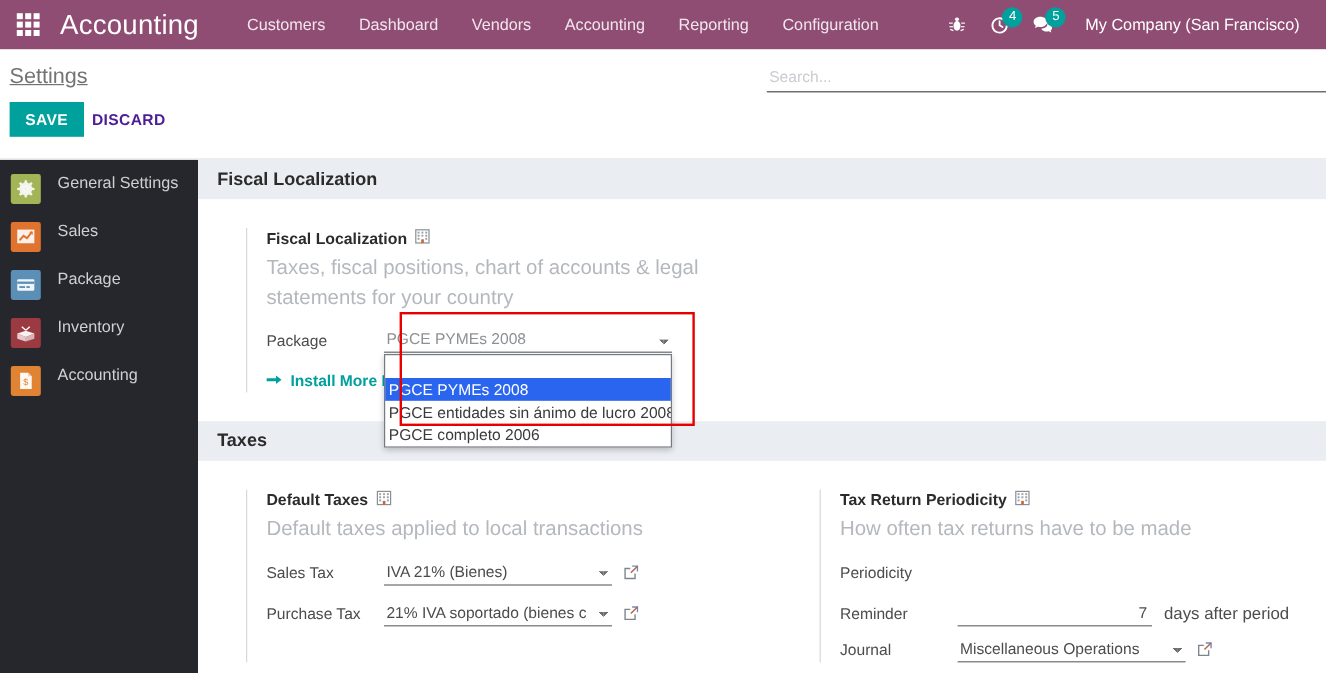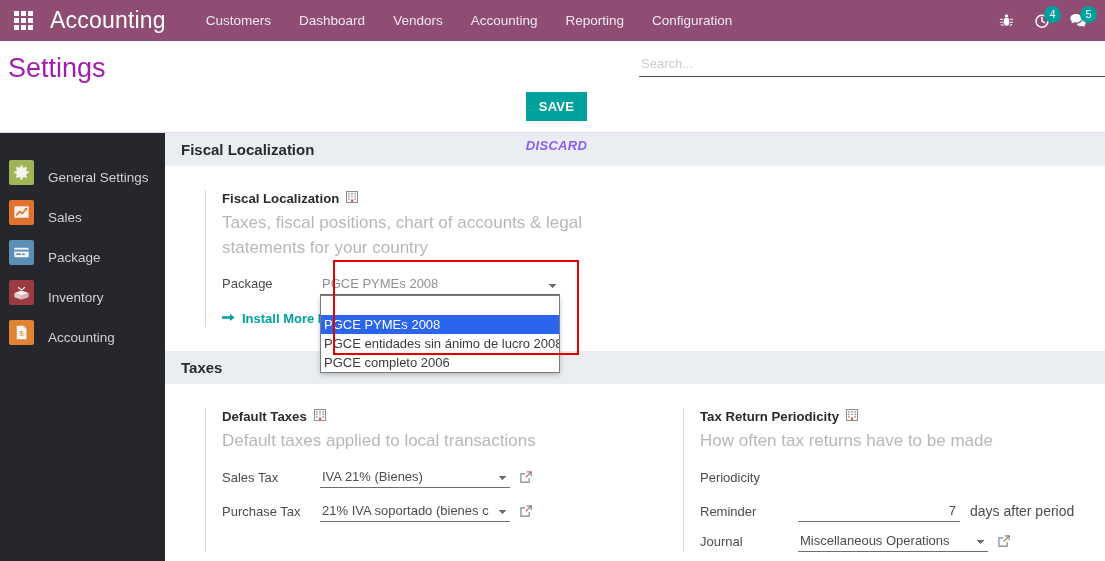--- a/index.html
+++ b/index.html
@@ -41,44 +41,44 @@
     display: flex; align-items: center; justify-content: center; line-height: 1; font-weight: 400;
   }
   .company-name { color: #ffffff; font-size: 13.5px; padding: 11px 12px 11px 16px; cursor: pointer; white-space: nowrap; }
 
   
   .control-panel {
     background: #ffffff; border-bottom: 1px solid #dee2e6; position: relative; z-index: 30;
     padding: 0 0 0 0; height: 92px;
   }
   .cp-row1 { display: flex; align-items: flex-start; padding: 12px 0 0 0; }
-  .page-title { color: #a21caf; font-size: 27px; font-weight: 400; padding-left: 8px; }
+  .page-title { color: #737373; font-size: 18px; font-weight: 400; padding-left: 8px; text-decoration: underline; }
   .search-wrap { margin-left: auto; width: 466px; padding-right: 0px; }
   .search-input {
     width: 100%; border: none; border-bottom: 1px solid #4c4c4c; background: transparent;
     font-size: 13px; color: #4c4c4c; padding: 3px 2px 5px 2px; outline: none;
     font-family: "Liberation Sans", sans-serif;
   }
   .search-input::placeholder { color: #c9ccd0; }
-  .cp-row2 { display: flex; align-items: center; gap: 10px; padding: 8px 0 0 8px; flex-direction: column; }
+  .cp-row2 { display: flex; align-items: flex-start; padding: 8px 0 0 8px; }
   .btn-save {
     background: #00a09d; color: #ffffff; border: none; font-size: 13px; font-weight: 700;
     padding: 7px 13px; cursor: pointer; letter-spacing: .3px; font-family: "Liberation Sans", sans-serif;
   }
   .btn-discard {
-    background: transparent; color: #8b5cf6; border: none; font-size: 13px; font-weight: 700;
-    padding: 7px 7px; cursor: pointer; letter-spacing: .3px; font-family: "Liberation Sans", sans-serif; font-style: italic;
+    background: transparent; color: #4c1d95; border: none; font-size: 13px; font-weight: 700;
+    padding: 7px 7px; cursor: pointer; letter-spacing: .3px; font-family: "Liberation Sans", sans-serif;
   }
 
   
   .body-split { display: flex; height: 428px; }
 
   
   .sidebar { width: 165px; background: #26272d; flex: 0 0 165px; padding-top: 12px; }
-  .side-item { display: flex; align-items: flex-end; height: 40px; padding-left: 9px; cursor: pointer; }
+  .side-item { display: flex; align-items: flex-start; height: 40px; padding-left: 9px; cursor: pointer; }
   .side-label { color: #cfd0d2; font-size: 13.5px; margin-left: 14px; }
   .side-icon { width: 25px; height: 25px; border-radius: 2px; position: relative; flex: 0 0 25px;
                display: flex; align-items: center; justify-content: center; overflow: hidden; }
   .side-icon svg { display: block; }
 
   
   .settings-pane { flex: 1 1 auto; background: #ffffff; overflow: hidden; position: relative; }
   .section-header {
     background: #eaedf1; padding: 8px 0 8px 16px; font-size: 15px; font-weight: 700; color: #2b2b2b;
   }
@@ -177,20 +177,21 @@
       </svg>
       <span class="badge">4</span>
     </div>
     <div class="nav-icon-btn">
       <svg width="17" height="15" viewBox="0 0 18 15" fill="#ffffff">
         <path d="M6.3 0.6c3.3 0 6 2 6 4.5s-2.7 4.5-6 4.5c-.7 0-1.4-.1-2-.3L1.4 10.6l.9-2A4.1 4.1 0 0 1 .3 5.1C.3 2.6 3 .6 6.3.6z"></path>
         <path d="M11.6 6.2c2.9.2 5.1 1.9 5.1 4 0 1-.5 1.9-1.3 2.6l.7 1.6-2.4-1c-.5.1-1 .2-1.6.2-2.3 0-4.3-1-5-2.5 2.8-.2 5-1.6 5.6-3.5z"></path>
       </svg>
       <span class="badge">5</span>
     </div>
+    <div class="company-name">My Company (San Francisco)</div>
   </div>
 </div>
 
 <div class="control-panel">
   <div class="cp-row1">
     <div class="page-title">Settings</div>
     <div class="search-wrap">
       <input class="search-input" type="text" placeholder="Search..." style="">
     </div>
   </div>

